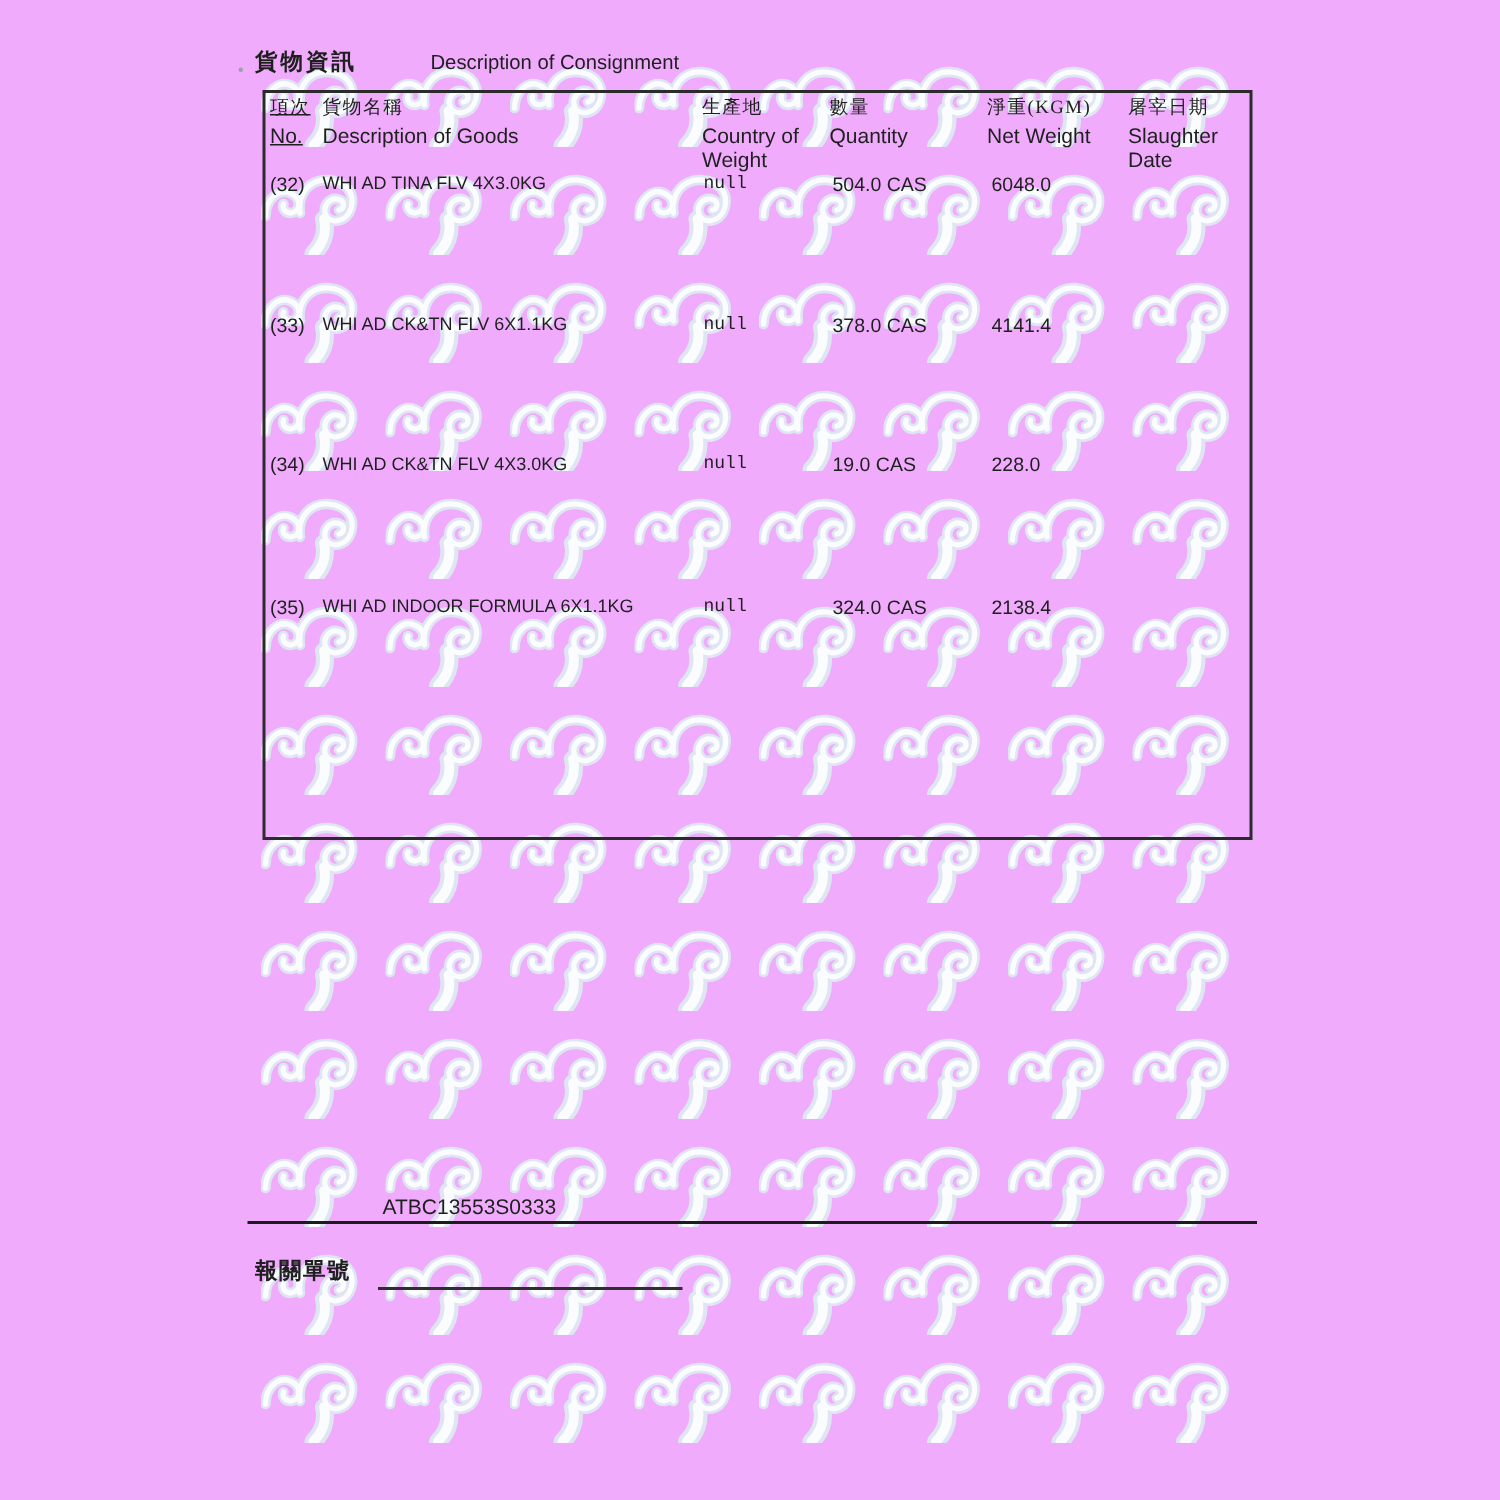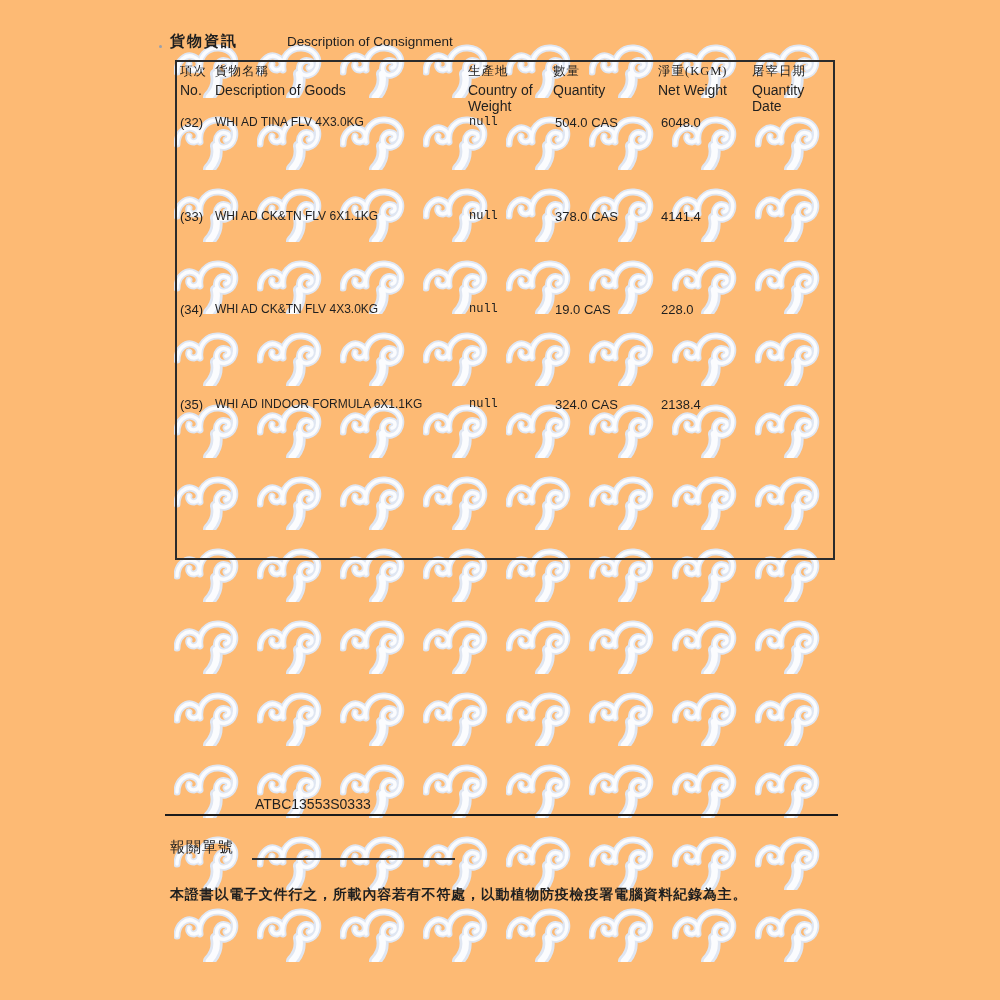--- a/index.html
+++ b/index.html
@@ -1,18 +1,18 @@
 <!DOCTYPE html>
 <html style="--wm-stroke: #dfe6f2; --wm-fill: #fbfcfe;"><head>
 <meta charset="utf-8">
 <style>
   * { margin:0; padding:0; box-sizing:border-box; }
   html,body { background:#ffffff; }
   .page {
-    position:relative; width:1000px; height:1000px; background:#fdba74;
+    position:relative; width:1000px; height:1000px; background:#f0abfc;
     font-family:"Liberation Sans", sans-serif; color:#1f1f1f; overflow:hidden;
   }
   
   .watermark { position:absolute; inset:0; z-index:0; pointer-events:none; }
   .wm-tile { position:absolute; width:66px; height:54px; }
   .wm-blue  { fill:none; stroke:var(--wm-stroke,#dfe6f2); stroke-linecap:round; stroke-linejoin:round; }
   .wm-white { fill:none; stroke:var(--wm-fill,#fbfcfe);  stroke-linecap:round; stroke-linejoin:round; }
   
   .content { position:absolute; inset:0; z-index:1; }
   .abs { position:absolute; }
@@ -20,37 +20,37 @@
   .title-zh { left:170px; top:32px; font-family:"Liberation Serif", serif; font-weight:bold;
               font-size:15px; letter-spacing:2px; white-space:nowrap; }
   .title-en { left:287px; top:34px; font-size:13.5px; white-space:nowrap; }
 
   .table-box { left:175px; top:60px; width:660px; height:500px; border:2px solid #2b2b2b; }
   .hcell { position:absolute; top:1px; }
   .hzh { font-family:"Liberation Serif", serif; font-size:12.5px; letter-spacing:1px;
          white-space:nowrap; line-height:16px; }
   .hen { font-size:14px; line-height:16px; margin-top:3px; }
   .nowrap { white-space:nowrap; }
-  .col-no       { left:3px;   }
+  .col-no       { left:3px;text-decoration:underline;   }
   .col-goods    { left:38px;  }
   .col-origin   { left:291px; width:74px; }
   .col-qty      { left:376px; }
   .col-wt       { left:481px; }
   .col-sl       { left:575px; width:66px; }
   .trow { position:absolute; left:0; width:100%; height:18px; }
   .cell { position:absolute; top:0; white-space:nowrap; }
   .cno  { left:3px;   font-size:13px; }
   .cdesc{ left:38px;  font-family:Liberation Sans, sans-serif; font-size:12px; }
   .cori { left:292px; font-family:"Liberation Mono","DejaVu Sans Mono",monospace; font-size:12px; }
   .cqty { left:378px; font-size:13px; }
   .cwt  { left:484px; font-size:13px; }
   .csl  { left:575px; font-size:13px; }
 
   .section-rule { left:165px; top:814px; width:673px; height:2px; background:#1c1c1c; }
-  .decl-label { left:170px; top:838px; font-family:"Liberation Serif", serif; font-weight:normal;
+  .decl-label { left:170px; top:838px; font-family:"Liberation Serif", serif; font-weight:bold;
                 font-size:15px; letter-spacing:1px; white-space:nowrap; }
   .decl-value { left:255px; top:796px; font-size:14px; white-space:nowrap; }
   .decl-underline { left:252px; top:858px; width:203px; height:2px; background:#2e2e2e; }
 
   .footer-zh { left:170px; top:886px; font-family:"Liberation Serif", serif; font-weight:bold;
                font-size:14px; letter-spacing:0.8px; white-space:nowrap; }
   .footer-en { left:170px; font-size:13px; line-height:16px; white-space:nowrap; }
   .footer-en.l1 { top:906px; }
   .footer-en.l2 { top:922px; }
 </style>
@@ -410,21 +410,21 @@
       <div class="hcell col-qty">
         <div class="hzh">數量</div>
         <div class="hen nowrap">Quantity</div>
       </div>
       <div class="hcell col-wt">
         <div class="hzh">淨重(KGM)</div>
         <div class="hen nowrap">Net Weight</div>
       </div>
       <div class="hcell col-sl">
         <div class="hzh">屠宰日期</div>
-        <div class="hen">Quantity Date</div>
+        <div class="hen">Slaughter Date</div>
       </div>
 
       <div class="trow" style="top:53px">
         <span class="cell cno">(32)</span>
         <span class="cell cdesc">WHI AD TINA FLV 4X3.0KG</span>
         <span class="cell cori">null</span>
         <span class="cell cqty">504.0 CAS</span>
         <span class="cell cwt">6048.0</span>
         <span class="cell csl"></span>
       </div>
@@ -453,15 +453,14 @@
         <span class="cell csl"></span>
       </div>
     </div>
 
     <div class="abs section-rule"></div>
 
     <div class="abs decl-label">報關單號</div>
     <div class="abs decl-value">ATBC13553S0333</div>
     <div class="abs decl-underline"></div>
 
-    <div class="abs footer-zh">本證書以電子文件行之，所載內容若有不符處，以動植物防疫檢疫署電腦資料紀錄為主。</div>
   </div>
 </div>
 
 </body></html>

